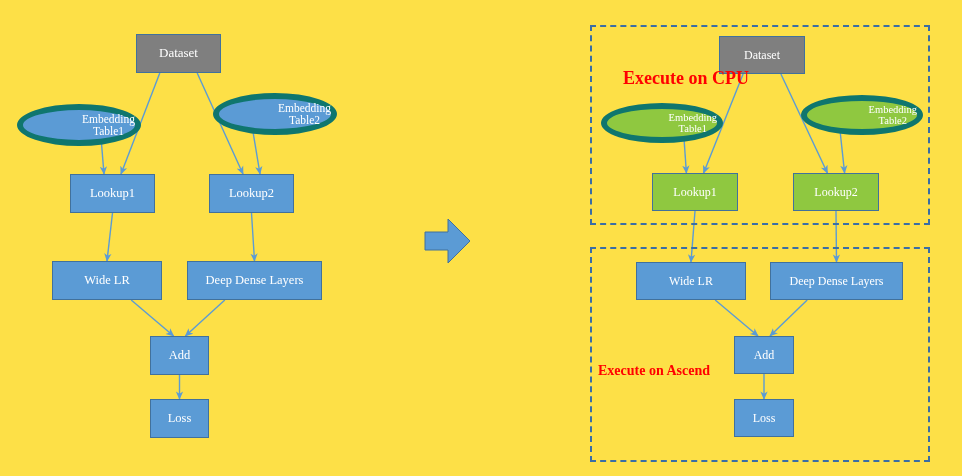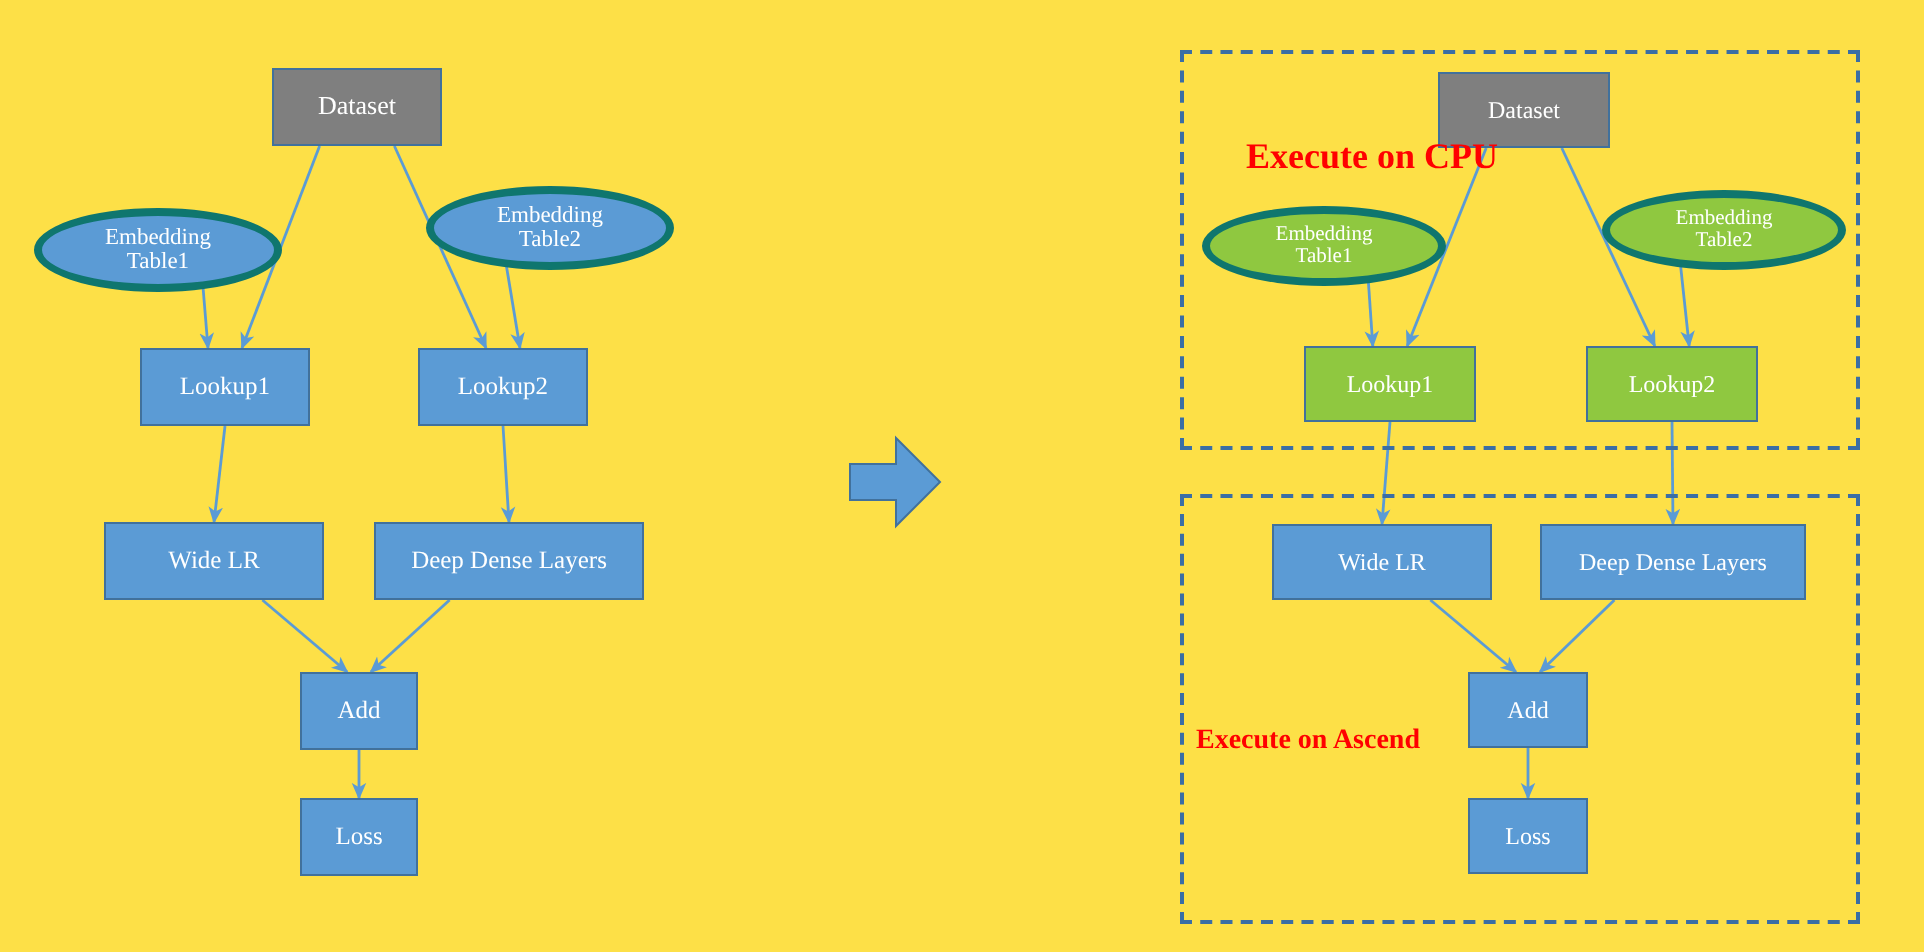--- a/index.html
+++ b/index.html
@@ -34,22 +34,23 @@
     justify-content: center;
     text-align: center;
     color: #ffffff;
     line-height: 1.08;
     z-index: 3;
   }
   .node.box {
     border: 1px solid #41719c;
   }
   .node.ellipse {
-    border: 4px solid #0f766e;
+    border: 6px solid #0f766e;
     border-radius: 50%;
+    justify-content: flex-end;
   }
   .fill-blue  { background: #5b9bd5; }
   .fill-gray  { background: #7f7f7f; }
   .fill-green { background: #8fc840; }
   .dashed-region {
     position: absolute;
     box-sizing: border-box;
     border: 2px dashed #3a6ea5;
     z-index: 1;
   }

